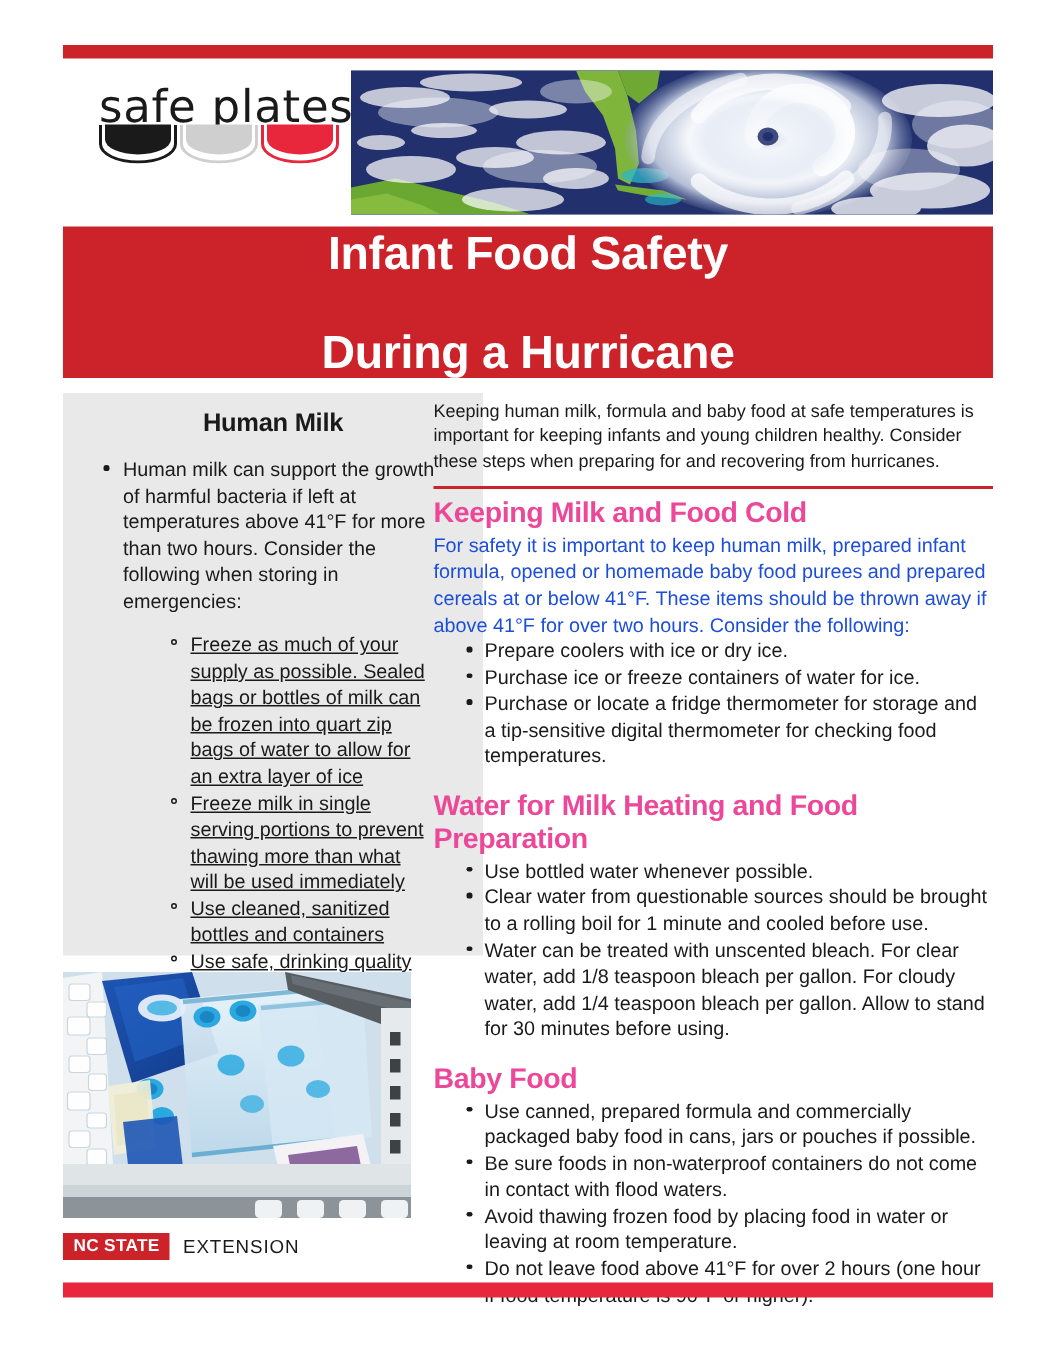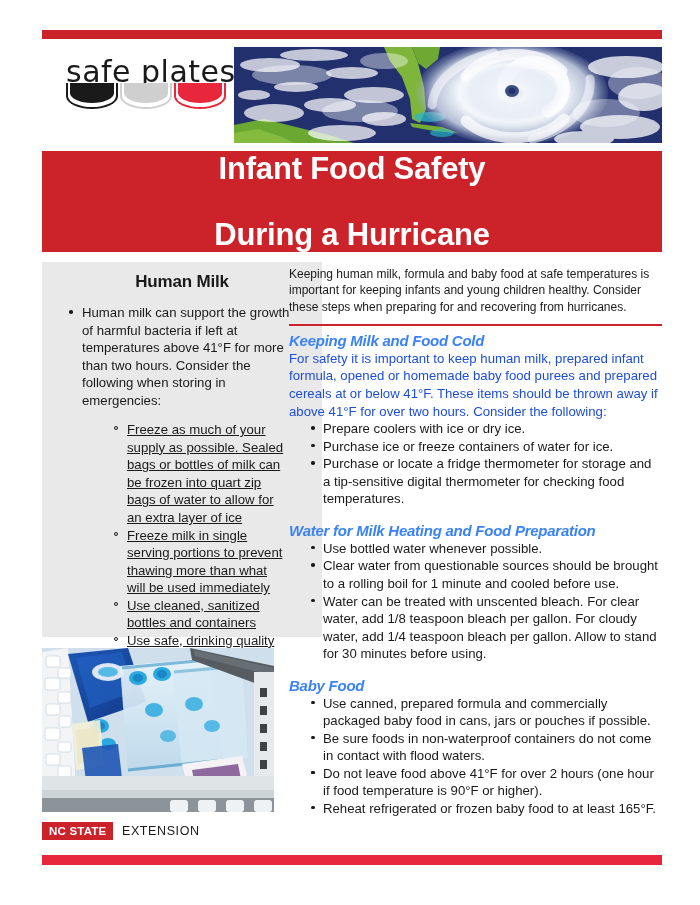--- a/index.html
+++ b/index.html
@@ -189,25 +189,24 @@
     line-height: 1.36;
     color: #1a1a1a;
   }
   .red-rule {
     height: 2px;
     background: #cc2229;
     margin: 9px 0 6px 0;
   }
   .sec-head {
     font-weight: bold;
-    font-size: 15px;
+    font-size: 19px;
     letter-spacing: -0.25px;
-    color: #3b82f6;
+    color: #ec4899;
     margin-bottom: 1px;
-    font-style: italic;
   }
   .sec-body {
     font-size: 13.2px;
     line-height: 1.33;
     color: #1d4ed8;
   }
   .bl {
     list-style: none;
     margin: 0 0 0 0;
     padding-left: 20px;
@@ -511,23 +510,22 @@
       </ul>
     </div>
 
     <div class="sec-gap"></div>
 
     <div>
       <div class="sec-head">Baby Food</div>
       <ul class="bl">
         <li><span class="bullet"></span><span>Use canned, prepared formula and commercially packaged baby food in cans, jars or pouches if possible.</span></li>
         <li><span class="bullet"></span><span>Be sure foods in non-waterproof containers do not come in contact with flood waters.</span></li>
-        <li><span class="bullet"></span></li>
+        <li><span class="bullet"></span><span>Avoid thawing frozen food by placing food in water or leaving at room temperature.</span></li>
         <li><span class="bullet"></span><span>Do not leave food above 41°F for over 2 hours (one hour if food temperature is 90°F or higher).</span></li>
-        <li><span class="bullet"></span><span>Reheat refrigerated or frozen baby food to at least 165°F.</span></li>
       </ul>
     </div>
 
   </div>
 
   <div class="footer">
     <span class="ncstate-badge">NC STATE</span>
     <span class="extension-word">EXTENSION</span>
   </div>
 

